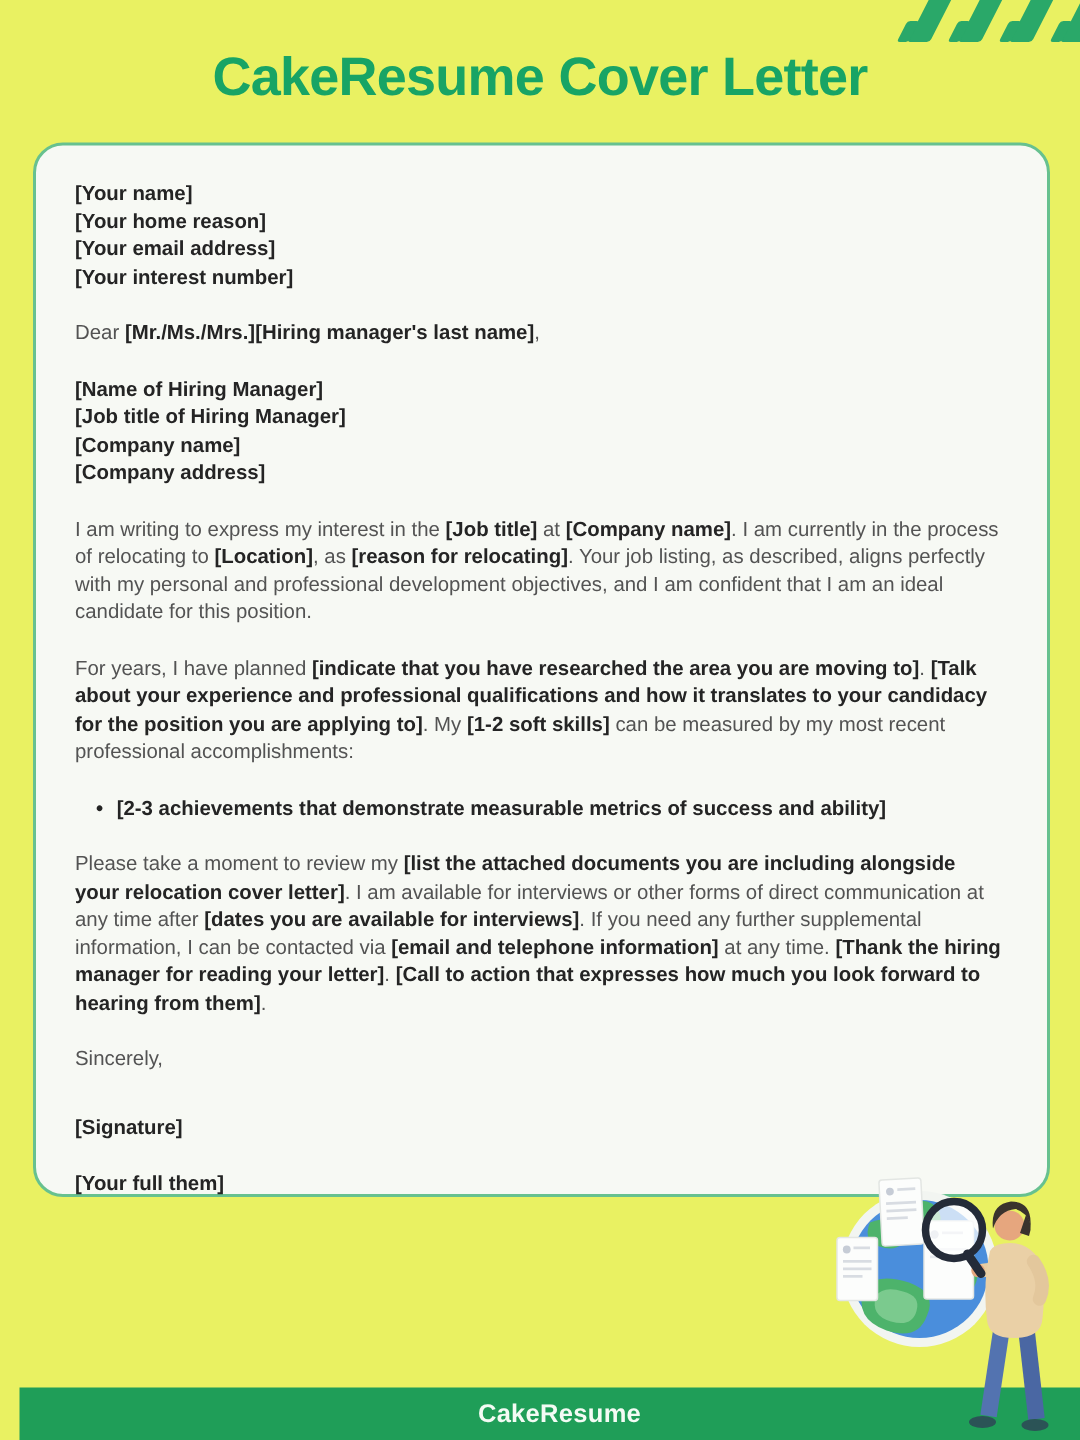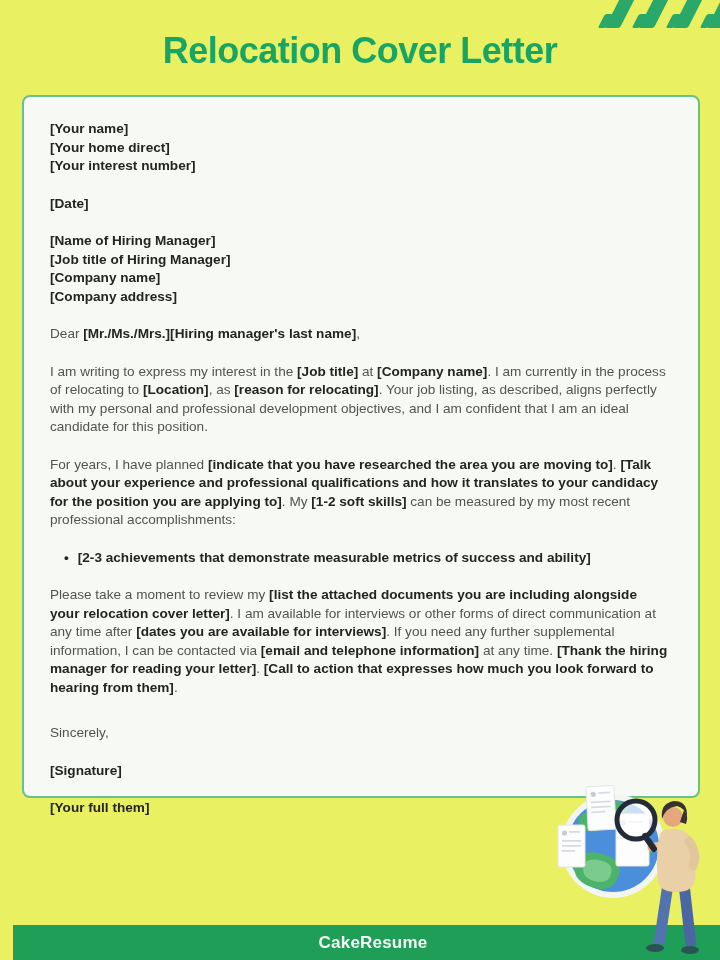--- a/index.html
+++ b/index.html
@@ -19,21 +19,21 @@
     background:#2aa869;border-radius:2px;
   }
   
   .title{
     position:absolute;top:30px;left:0;width:100%;text-align:center;
     font-size:36px;font-weight:800;color:#18a465;letter-spacing:-0.5px;
   }
   
   .card{
     position:absolute;left:22px;top:95px;width:678px;height:703px;
-    background:#f7f9f4;border:2px solid #67c18f;border-radius:8px;
+    background:#f7f9f4;border:2px solid #67c18f;border-radius:20px;
     box-sizing:border-box;
   }
   .letter{
     position:absolute;left:26px;top:23px;right:28px;
     font-size:13.6px;line-height:18.5px;color:#535353;
   }
   .letter .b{font-weight:bold;color:#242424;}
   .block{margin-bottom:19px;}
   .block:nth-child(9){margin-top:27px;} 
   .block.bullet{padding-left:14px;display:flex;}
@@ -60,39 +60,37 @@
         <span class="tail"></span>
       </div>
     <div class="slash">
         <span class="tail"></span>
       </div>
     <div class="slash">
         <span class="tail"></span>
       </div>
   </div>
 
-  <div class="title">Relocation Cover Letter</div>
+  <div class="title">CakeResume Cover Letter</div>
 
   <div class="card">
     <div class="letter">
         <div class="block lines">
           <div class="line"><span class="b">[Your name]</span></div>
-          <div class="line"><span class="b">[Your home direct]</span></div>
+          <div class="line"><span class="b">[Your home reason]</span></div>
+          <div class="line"><span class="b">[Your email address]</span></div>
           <div class="line"><span class="b">[Your interest number]</span></div>
         </div>
-        <div class="block lines">
-          <div class="line"><span class="b">[Date]</span></div>
-        </div>
+        <div class="block para"><span>Dear </span><span class="b">[Mr./Ms./Mrs.][Hiring manager's last name]</span><span>,</span></div>
         <div class="block lines">
           <div class="line"><span class="b">[Name of Hiring Manager]</span></div>
           <div class="line"><span class="b">[Job title of Hiring Manager]</span></div>
           <div class="line"><span class="b">[Company name]</span></div>
           <div class="line"><span class="b">[Company address]</span></div>
         </div>
-        <div class="block para"><span>Dear </span><span class="b">[Mr./Ms./Mrs.][Hiring manager's last name]</span><span>,</span></div>
         <div class="block para"><span>I am writing to express my interest in the </span><span class="b">[Job title]</span><span> at </span><span class="b">[Company name]</span><span>. I am currently in the process of relocating to </span><span class="b">[Location]</span><span>, as </span><span class="b">[reason for relocating]</span><span>. Your job listing, as described, aligns perfectly with my personal and professional development objectives, and I am confident that I am an ideal candidate for this position.</span></div>
         <div class="block para"><span>For years, I have planned </span><span class="b">[indicate that you have researched the area you are moving to]</span><span>. </span><span class="b">[Talk about your experience and professional qualifications and how it translates to your candidacy for the position you are applying to]</span><span>. My </span><span class="b">[1-2 soft skills]</span><span> can be measured by my most recent professional accomplishments:</span></div>
         <div class="block bullet">
           <span class="dot">•</span>
           <span><span class="b">[2-3 achievements that demonstrate measurable metrics of success and ability]</span></span>
         </div>
         <div class="block para"><span>Please take a moment to review my </span><span class="b">[list the attached documents you are including alongside your relocation cover letter]</span><span>. I am available for interviews or other forms of direct communication at any time after </span><span class="b">[dates you are available for interviews]</span><span>. If you need any further supplemental information, I can be contacted via </span><span class="b">[email and telephone information]</span><span> at any time. </span><span class="b">[Thank the hiring manager for reading your letter]</span><span>. </span><span class="b">[Call to action that expresses how much you look forward to hearing from them]</span><span>.</span></div>
         <div class="block para"><span>Sincerely,</span></div>
         <div class="block lines">
           <div class="line"><span class="b">[Signature]</span></div>

